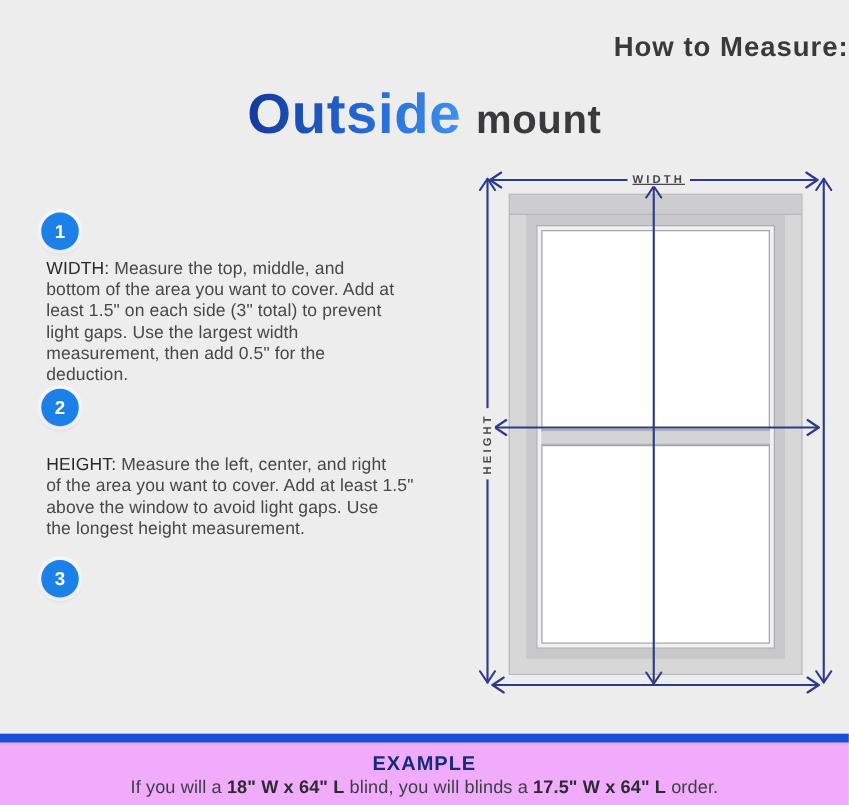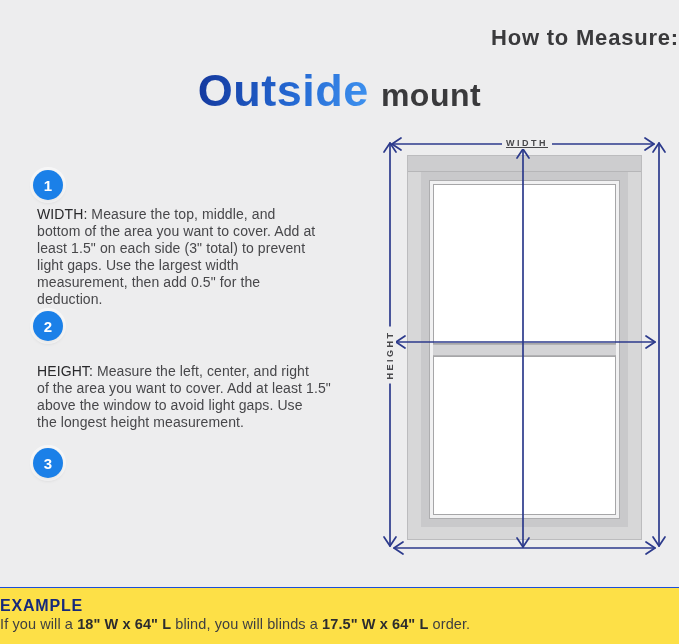--- a/index.html
+++ b/index.html
@@ -79,21 +79,21 @@
     position:absolute;background:#ededee;color:#48484b;
     font-size:9px;font-weight:700;letter-spacing:2.5px;
     padding:1px 4px;white-space:nowrap;
   }
   #width-label{left:527px;top:137px;transform:translateX(-50%);text-decoration:underline;}
   #height-label{left:390px;top:355px;transform:translate(-50%,-50%) rotate(-90deg);}
 
   
   .example-footer{
     position:absolute;left:0;right:0;top:587px;bottom:0;
-    background:#fde047;border-top:1px solid #1d4ed8;text-align:left;
+    background:#f0abfc;border-top:7px solid #1d4ed8;text-align:center;
   }
   .example-heading{
     margin:9px 0 1px 0;font-size:16px;font-weight:700;color:#16297c;letter-spacing:0.8px;
   }
   .example-line{margin:0;font-size:14.5px;color:#3e3e41;letter-spacing:0.1px;}
   .example-line b{color:#2c2c2e;}
 </style>
 </head>
 <body>
 

